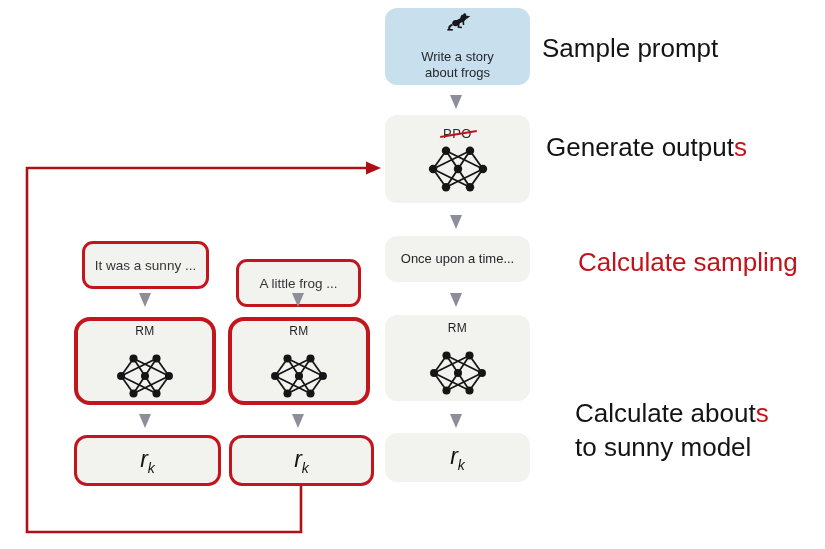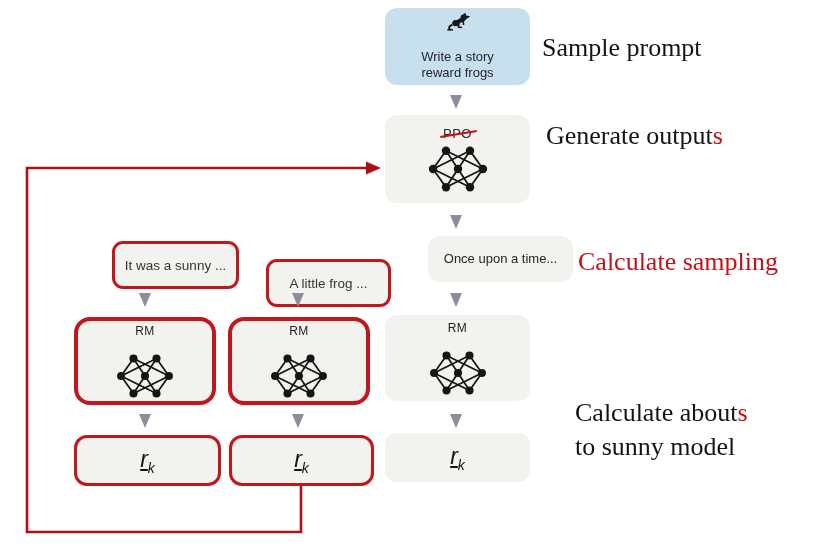--- a/index.html
+++ b/index.html
@@ -1,30 +1,30 @@
 <!DOCTYPE html>
 <html><head>
 <meta charset="utf-8">
 <style>
   * { margin:0; padding:0; box-sizing:border-box; }
   html,body { width:825px; height:549px; }
   body { background:#ffffff; font-family:"Liberation Sans", sans-serif; position:relative; overflow:hidden; }
   .stage { position:absolute; inset:0; }
   .box { position:absolute; display:flex; flex-direction:column; align-items:center; justify-content:center; background:#f2f2ef; border-radius:12px; }
   .blue { background:#c8e0ee; }
-  .redborder3 { border:3px solid #c2151c; border-radius:11px;margin-left:30px; }
+  .redborder3 { border:3px solid #c2151c; border-radius:11px; }
   .redborder4 { border:4px solid #c2151c; border-radius:16px; }
   .redborder35 { border:3.5px solid #c2151c; border-radius:13px; }
   .down-arrow { position:absolute; width:0; height:0; border-left:6.5px solid transparent; border-right:6.5px solid transparent; border-top:14px solid #8e8e9a; }
   .small-text { font-size:13px; color:#26262b; text-align:center; line-height:16px; }
   .sample-text { font-size:13.5px; color:#35353a; }
   .rm-label { font-size:12px; color:#1f1f23; letter-spacing:0.5px; margin-bottom:15px; }
-  .rk { font-style:italic; color:#141414; font-size:23px;text-decoration:underline; }
+  .rk { font-style:italic; color:#141414; font-size:23px; }
   .rk sub { font-size:14px; font-style:italic; }
-  .bigtext { position:absolute; font-size:26px; color:#141414; letter-spacing:0px; white-space:nowrap;font-family:Liberation Serif, serif; }
+  .bigtext { position:absolute; font-size:26px; color:#141414; letter-spacing:0px; white-space:nowrap; }
   .red { color:#c41119; }
   .ppo-wrap { position:relative; font-size:13px; color:#2a2a2e; letter-spacing:0.5px; margin-bottom:4px; }
   .strike { position:absolute; left:-3px; right:-5px; top:50%; height:2px; background:#c41119; transform:rotate(-9deg); }
   svg.net { display:block; }
   .loop-svg { position:absolute; inset:0; pointer-events:none; }
 </style>
 </head>
 <body>
 
 <div class="stage">
@@ -45,21 +45,21 @@
       </g>
       <g stroke="#17181c" fill="none">
         <path d="M9,16 Q4,17.5 5,22" stroke-width="2.6"></path>
         <path d="M2.5,22.5 L9.5,22.5" stroke-width="2"></path>
         <path d="M17.5,12 L16.5,19 L21,19.5" stroke-width="2"></path>
         <path d="M22.5,10 L23,16.5" stroke-width="2"></path>
       </g>
     </svg>
     <div class="small-text" style="margin-top:18px;">
       <div>Write a story</div>
-      <div>reward frogs</div>
+      <div>about frogs</div>
     </div>
   </div>
 
   <div class="down-arrow" style="left:450px; top:95px;"></div>
 
   <div class="box" style="left:385px; top:115px; width:145px; height:88px;">
     <span class="ppo-wrap">
       <span>PPO</span>
       <span class="strike"></span>
     </span>
@@ -85,21 +85,21 @@
           <circle cx="32" cy="25" r="4.4"></circle>
           <circle cx="58" cy="25" r="4.4"></circle>
         <circle cx="19.5" cy="44" r="4.4"></circle>
           <circle cx="44.5" cy="44" r="4.4"></circle>
       </g>
     </svg>
   </div>
 
   <div class="down-arrow" style="left:450px; top:215px;"></div>
 
-  <div class="box" style="left:385px; top:236px; width:145px; height:46px;margin-left:43px;">
+  <div class="box" style="left:385px; top:236px; width:145px; height:46px;">
     <span class="small-text">Once upon a time...</span>
   </div>
 
   <div class="down-arrow" style="left:450px; top:293px;"></div>
 
   <div class="box" style="left:385px; top:315px; width:145px; height:86px;">
     <span class="rm-label">RM</span>
     <svg class="net" width="60" height="46" viewBox="0 0 64 50">
       <g stroke="#151515" stroke-width="1.9">
         <line x1="19.5" y1="6" x2="6" y2="25"></line>
@@ -202,21 +202,21 @@
       </g>
     </svg>
   </div>
   <div class="down-arrow" style="left:292px; top:414px;"></div>
   <div class="box redborder35" style="left:229px; top:435px; width:145px; height:51px;">
     <span class="rk"><span>r</span><sub>k</sub></span>
   </div>
 
   <div class="bigtext" style="left:542px; top:33px;">Sample prompt</div>
 
-  <div class="bigtext" style="left:546px; top:121px;"><span>Generate output</span><span class="red">s</span></div>
+  <div class="bigtext" style="left:546px; top:132px;"><span>Generate output</span><span class="red">s</span></div>
 
   <div class="bigtext red" style="left:578px; top:245px; line-height:34px;">
     <div>Calculate sampling</div>
   </div>
 
   <div class="bigtext" style="left:575px; top:396px; line-height:34px;">
     <div><span>Calculate about</span><span class="red">s</span></div>
     <div>to sunny model</div>
   </div>
 

